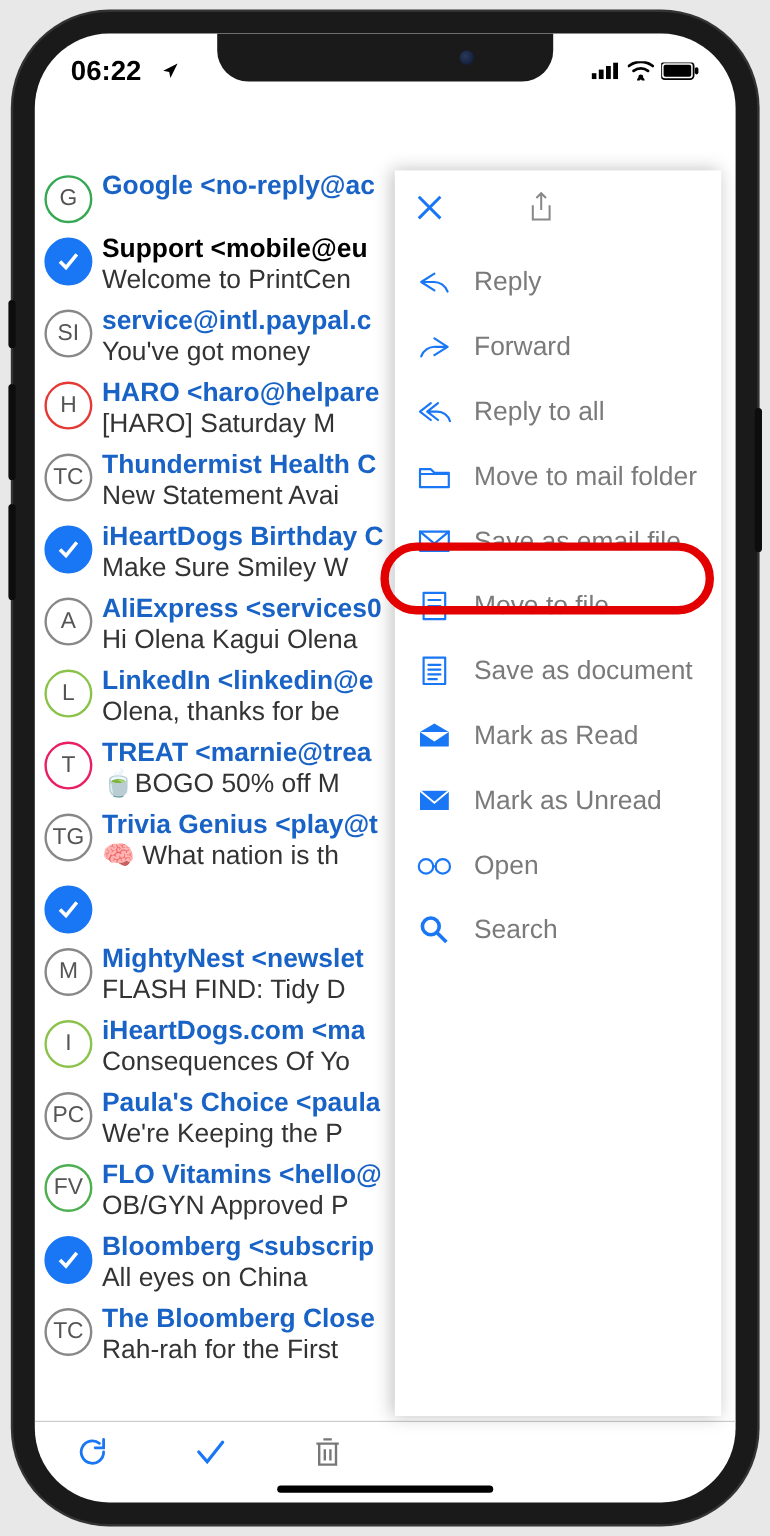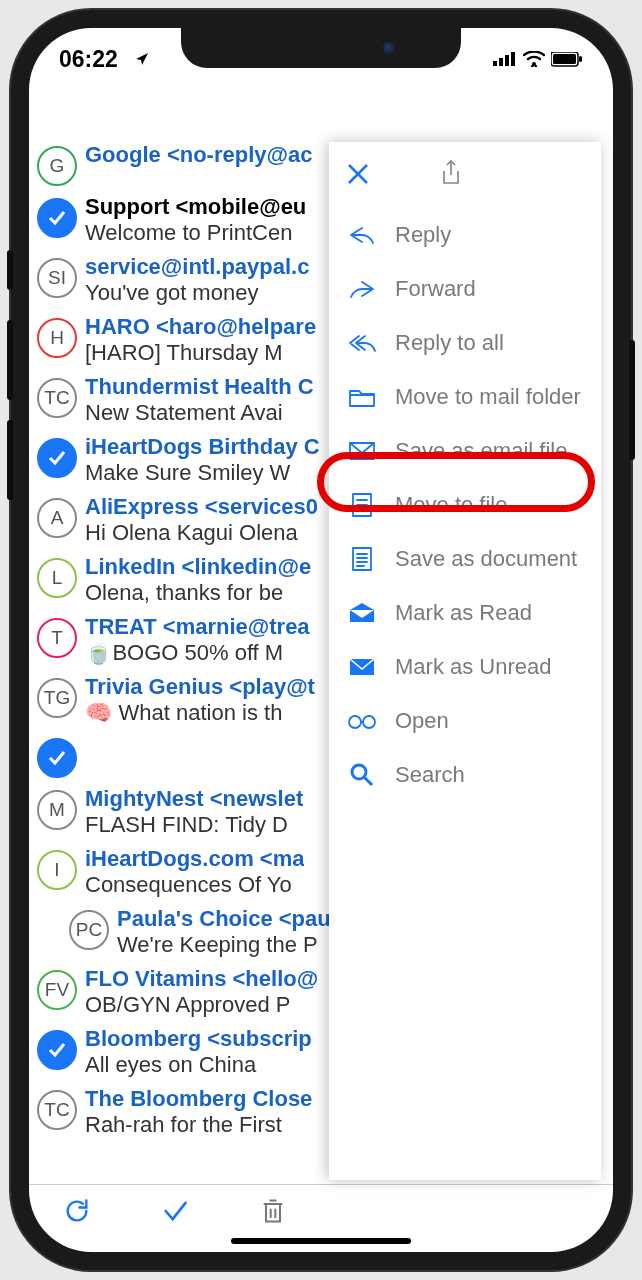--- a/index.html
+++ b/index.html
@@ -152,21 +152,21 @@
             <div class="avatar" style="border-color: rgb(136, 136, 136);">SI</div>
             <div class="eml-body">
               <div class="sender">service@intl.paypal.c</div>
               <div class="subject">You've got money</div>
             </div>
           </div>
           <div class="email-row">
             <div class="avatar" style="border-color: rgb(229, 57, 53);">H</div>
             <div class="eml-body">
               <div class="sender">HARO &lt;haro@helpare</div>
-              <div class="subject">[HARO] Thursday M</div>
+              <div class="subject">[HARO] Saturday M</div>
             </div>
           </div>
           <div class="email-row">
             <div class="avatar" style="border-color: rgb(136, 136, 136);">TC</div>
             <div class="eml-body">
               <div class="sender">Thundermist Health C</div>
               <div class="subject">New Statement Avai</div>
             </div>
           </div>
           <div class="email-row">
@@ -223,21 +223,21 @@
             </div>
           </div>
           <div class="email-row">
             <div class="avatar" style="border-color: rgb(139, 195, 74);">I</div>
             <div class="eml-body">
               <div class="sender">iHeartDogs.com &lt;ma</div>
               <div class="subject">Consequences Of Yo</div>
             </div>
           </div>
           <div class="email-row">
-            <div class="avatar" style="border-color: rgb(136, 136, 136); margin-left: 32px;">PC</div>
+            <div class="avatar" style="border-color: rgb(136, 136, 136);">PC</div>
             <div class="eml-body">
               <div class="sender">Paula's Choice &lt;paula</div>
               <div class="subject">We're Keeping the P</div>
             </div>
           </div>
           <div class="email-row">
             <div class="avatar" style="border-color: rgb(76, 175, 80);">FV</div>
             <div class="eml-body">
               <div class="sender">FLO Vitamins &lt;hello@</div>
               <div class="subject">OB/GYN Approved P</div>

